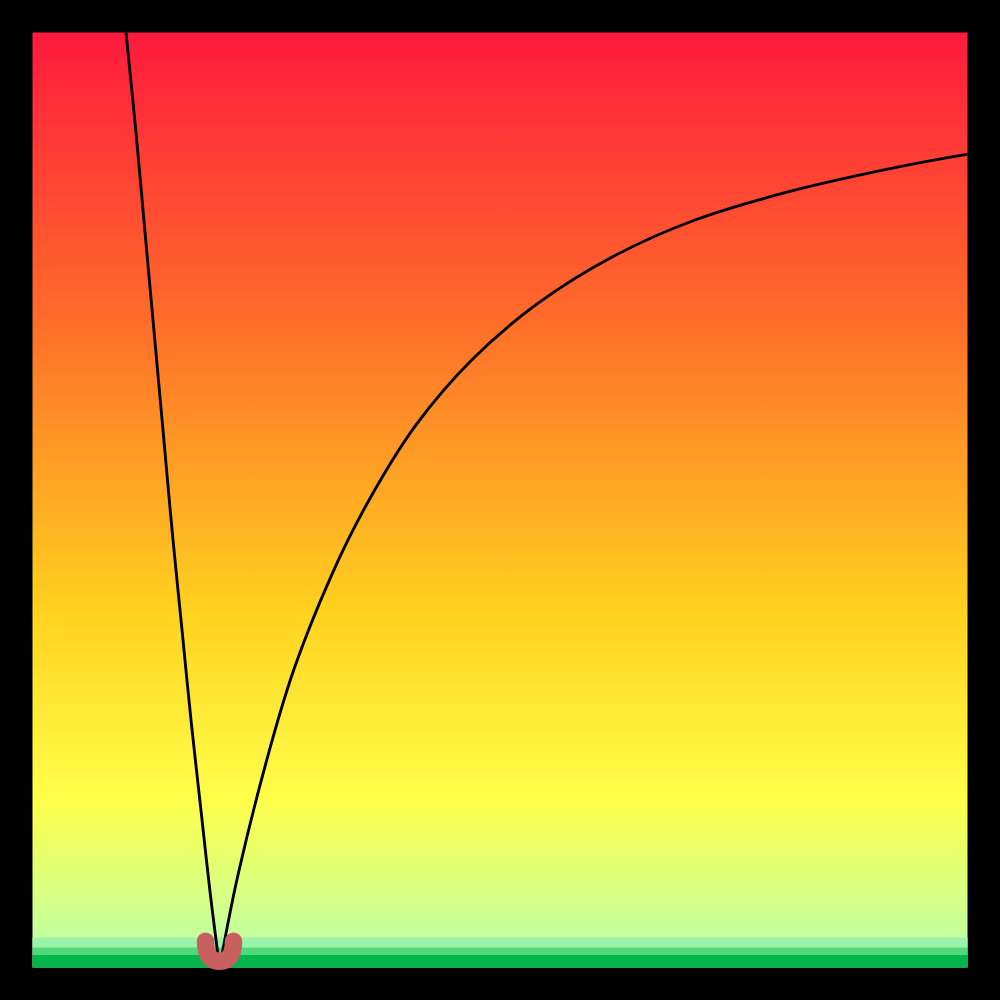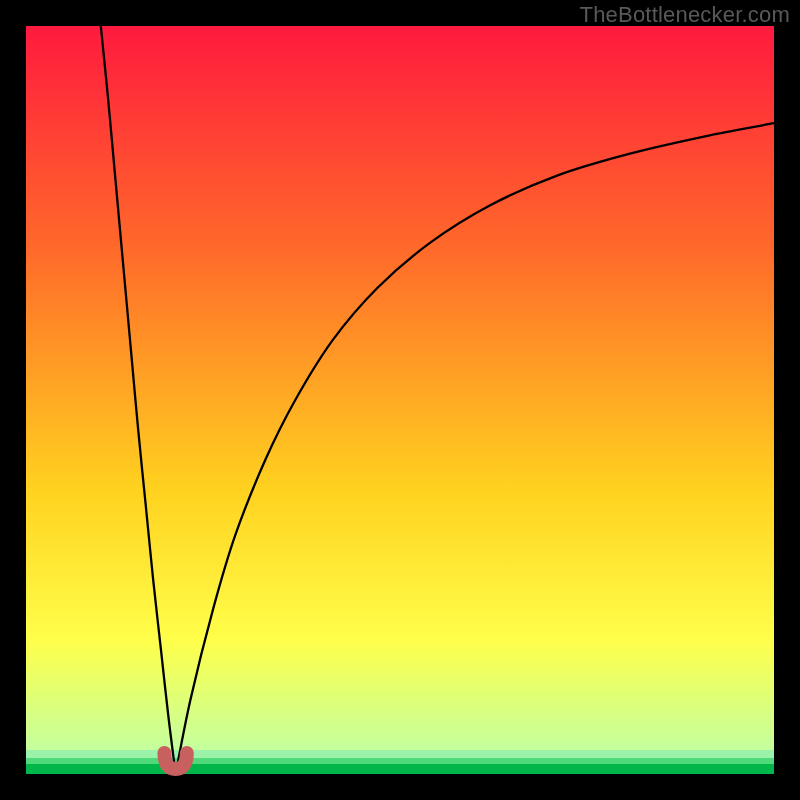--- a/index.html
+++ b/index.html
@@ -52,14 +52,13 @@
     <g>
       <rect class="bottom-band-lite" x="0" y="724" width="748" height="8"></rect>
       <rect class="bottom-band-mid" x="0" y="732" width="748" height="6"></rect>
       <rect class="bottom-band-dark" x="0" y="738" width="748" height="10"></rect>
     </g>
     <path id="left-curve" class="curve-main" d="M 74.80 0.00 C 76.15 13.46, 79.59 46.53, 82.28 74.80 C 84.97 103.07, 87.07 127.46, 89.76 157.08 C 92.45 186.70, 94.55 209.74, 97.24 239.36 C 99.93 268.98, 102.03 292.02, 104.72 321.64 C 107.41 351.26, 109.51 375.65, 112.20 403.92 C 114.89 432.19, 116.99 451.79, 119.68 478.72 C 122.37 505.65, 124.47 527.94, 127.16 553.52 C 129.85 579.10, 131.95 596.60, 134.64 620.84 C 137.33 645.08, 139.43 665.27, 142.12 688.16 C 144.81 711.05, 148.25 737.23, 149.60 748.00" stroke-width="2.3" stroke="#000000"></path>
     <path id="right-curve" class="curve-main" d="M 149.60 748.00 C 152.29 734.54, 157.83 702.82, 164.56 673.20 C 171.29 643.58, 178.92 613.06, 187.00 583.44 C 195.08 553.82, 200.02 535.57, 209.44 508.64 C 218.86 481.71, 228.59 458.08, 239.36 433.84 C 250.13 409.60, 257.16 395.54, 269.28 374.00 C 281.40 352.46, 291.87 334.36, 306.68 314.16 C 321.49 293.96, 334.06 279.30, 351.56 261.80 C 369.06 244.30, 383.72 231.73, 403.92 216.92 C 424.12 202.11, 440.87 191.64, 463.76 179.52 C 486.65 167.40, 505.50 159.02, 531.08 149.60 C 556.66 140.18, 577.61 134.57, 605.88 127.16 C 634.15 119.75, 662.58 113.85, 688.16 108.46 C 713.74 103.07, 737.23 99.26, 748.00 97.24" stroke-width="2.3" stroke="#000000"></path>
     <path id="stub-path" class="stub" d="M 138.4 727.0 Q 138.4 743.0 149.6 743.0 Q 160.8 743.0 160.8 727.0" stroke="#c86060" stroke-width="14"></path>
   </svg>
 
-  <div class="watermark">TheBottlenecker.com</div>
 </div>
 
 </body></html>

